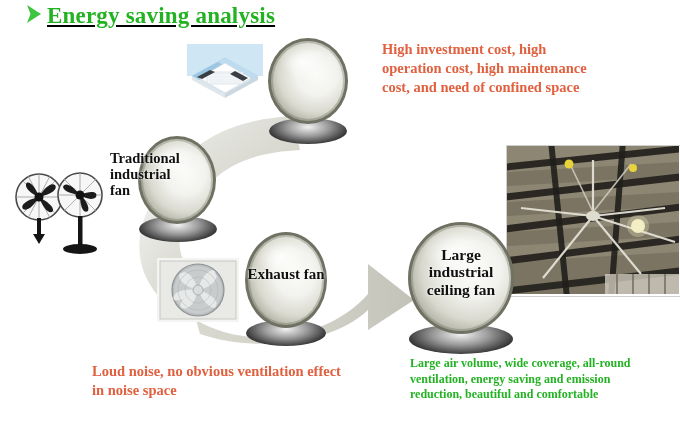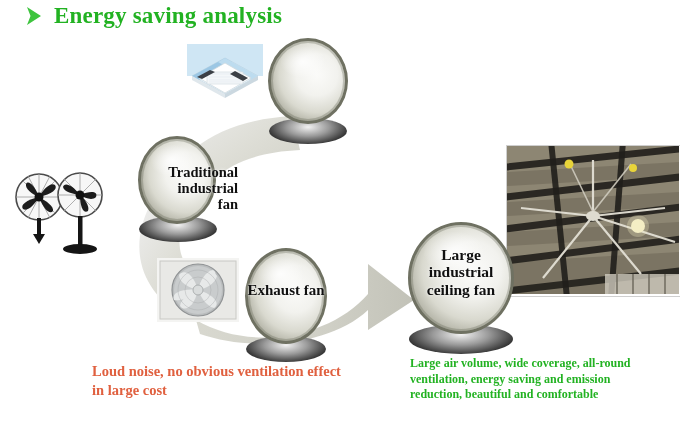--- a/index.html
+++ b/index.html
@@ -6,21 +6,21 @@
   body{
     width:680px;height:430px;
     background:#ffffff;
     font-family:"Liberation Serif", serif;
     overflow:hidden;
     position:relative;
   }
   .stage{position:absolute;left:0;top:0;width:680px;height:430px;overflow:hidden;}
 
   
-  .title-row{position:absolute;left:24px;top:3px;display:flex;align-items:center;gap:10px;}
+  .title-row{position:absolute;left:24px;top:3px;display:flex;gap:3px;text-decoration:underline;}
   .title-bullet{width:20px;height:22px;display:block;}
   .title-text{
     font-size:23px;font-weight:bold;color:#22b222;
     font-family:"Liberation Serif", serif;letter-spacing:.2px;
     white-space:nowrap;
   }
 
   
   .ribbon{position:absolute;left:0;top:0;width:680px;height:430px;z-index:1;}
 
@@ -65,23 +65,23 @@
 
   
   #node-central{left:264px;top:38px;width:88px;height:104px;}
   #node-central .oval{width:80px;height:86px;left:4px;top:0;}
   #node-central .shadow{width:78px;height:26px;top:80px;}
   #node-central .node-label{left:-6px;top:24px;width:100px;font-size:14.5px;}
 
   #node-traditional{left:132px;top:136px;width:92px;height:104px;}
   #node-traditional .oval{width:78px;height:88px;left:6px;top:0;}
   #node-traditional .shadow{width:78px;height:26px;top:80px;}
-  #node-traditional .node-label{left:-28px;top:28px;width:128px;font-size:14.5px;text-align:right;padding-left:6px;}
-
-  #node-exhaust{left:238px;top:248px;width:96px;height:110px;}
+  #node-traditional .node-label{left:-28px;top:14px;width:128px;font-size:14.5px;text-align:left;padding-left:6px;}
+
+  #node-exhaust{left:238px;top:232px;width:96px;height:110px;}
   #node-exhaust .oval{width:82px;height:96px;left:7px;top:0;}
   #node-exhaust .shadow{width:80px;height:26px;top:88px;}
   #node-exhaust .node-label{left:-2px;top:34px;width:100px;font-size:15px;}
 
   #node-large{left:400px;top:222px;width:122px;height:128px;}
   #node-large .oval{width:106px;height:112px;left:8px;top:0;}
   #node-large .shadow{width:104px;height:30px;top:102px;}
   #node-large .node-label{left:4px;top:24px;width:114px;font-size:15.5px;}
 
   
@@ -302,19 +302,20 @@
   </div>
 
   <div class="node" id="node-large">
     <div class="shadow"></div>
     <div class="oval"></div>
     <div class="node-label">Large
 industrial
 ceiling fan</div>
   </div>
 
-
-
-  <div class="callout" id="callout-exhaust">Loud noise, no obvious ventilation effect in large cost</div>
+  <div class="callout" id="callout-ac">High investment cost, high operation cost, high maintenance cost, and need of confined space</div>
+
+
+  <div class="callout" id="callout-exhaust">Loud noise, no obvious ventilation effect in noise space</div>
 
   <div class="callout" id="callout-large">Large air volume, wide coverage, all-round ventilation, energy saving and emission reduction, beautiful and comfortable</div>
 
 </div>
 
 </body></html>

